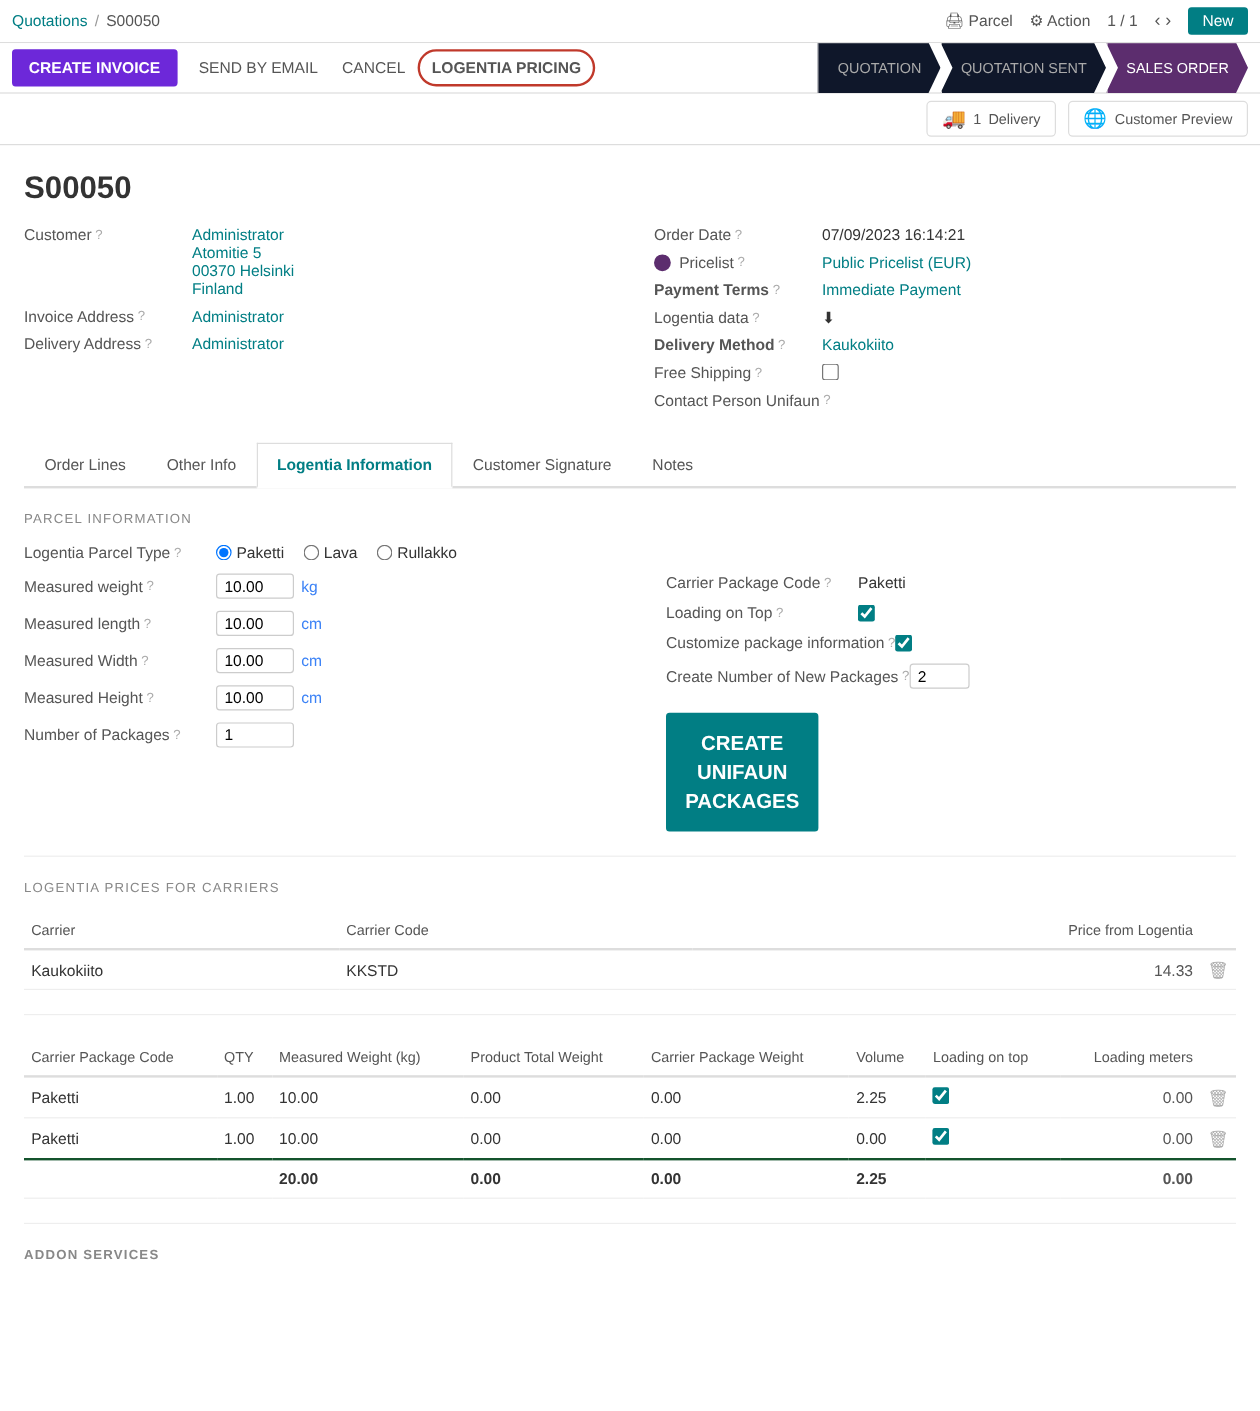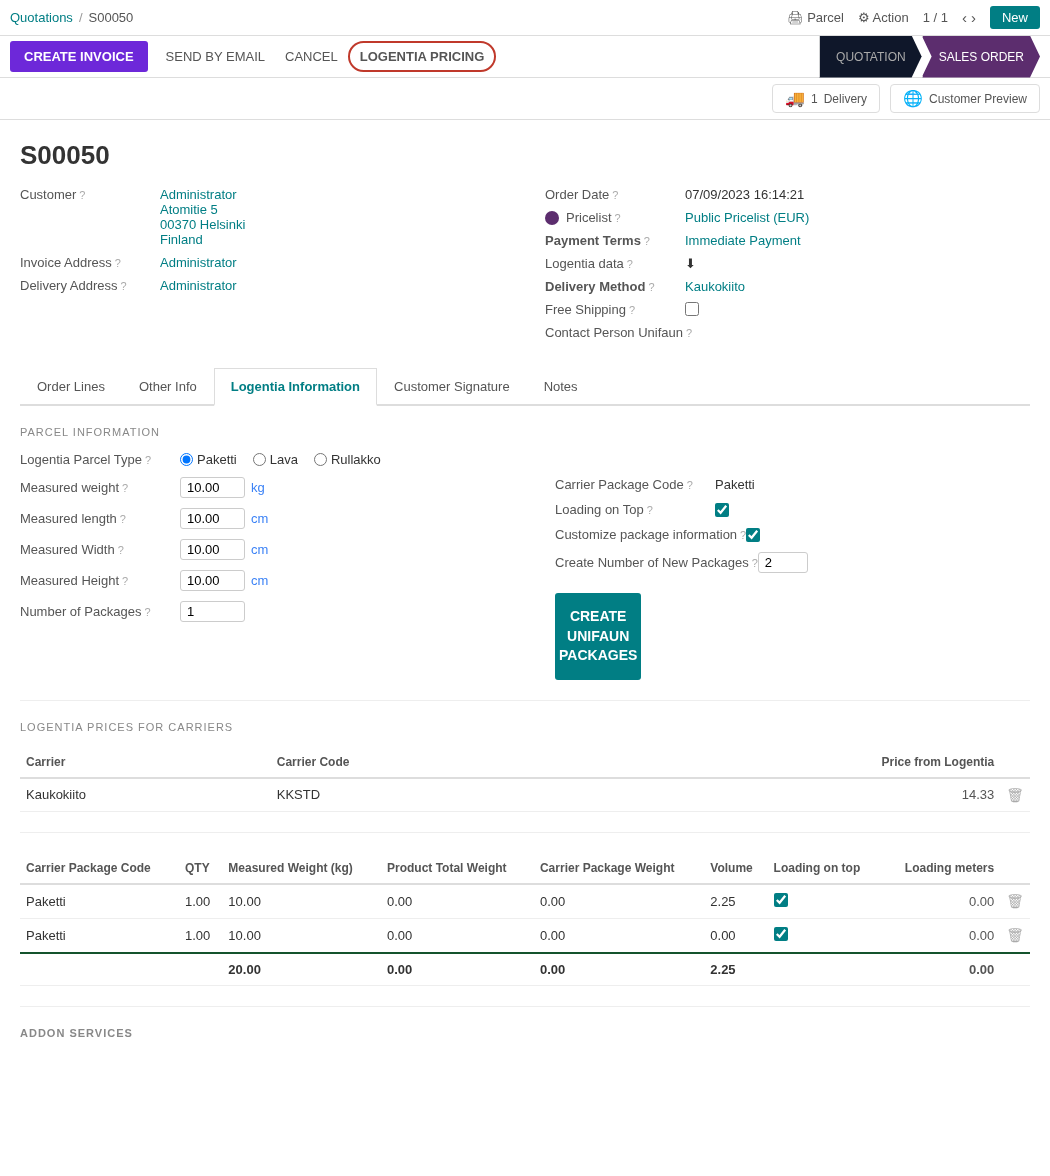--- a/index.html
+++ b/index.html
@@ -104,29 +104,29 @@
 
     
     .radio-group { display: flex; align-items: center; gap: 16px; }
     .radio-option { display: flex; align-items: center; gap: 4px; cursor: pointer; }
 
     
     .checkbox-blue { accent-color: #017e84; width: 14px; height: 14px; }
 
     
     .btn-create-unifaun {
-      background: #017e84; color: #fff; border: none; padding: 14px 4px;
-      border-radius: 3px; cursor: pointer; font-size: 14px; font-weight: bold;
+      background: #017e84; color: #fff; border: none; padding: 14px 16px;
+      border-radius: 3px; cursor: pointer; font-size: 17px; font-weight: bold;
       text-align: center; line-height: 1.4; margin-top: 10px;
     }
 
     
     .data-table { width: 100%; border-collapse: collapse; font-size: 13px; margin-top: 10px; }
     .data-table th {
-      text-align: left; padding: 8px 6px; color: #555; font-weight: bold;
+      text-align: left; padding: 8px 6px; color: #555; font-weight: normal;
       border-bottom: 2px solid #ddd; font-size: 12px;
     }
     .data-table th.right { text-align: right; }
     .data-table td { padding: 8px 6px; border-bottom: 1px solid #eee; color: #333; }
     .data-table td.right { text-align: right; color: #555; }
     .data-table .delete-icon { color: #aaa; cursor: pointer; font-size: 14px; }
 
     .section-divider { border: none; border-top: 1px solid #eee; margin: 20px 0; }
 
     .addon-title { font-size: 11px; font-weight: bold; color: #888; letter-spacing: 1px; text-transform: uppercase; margin-top: 10px; }
@@ -168,20 +168,23 @@
 </div>
 
 <div class="action-bar">
   <button class="btn-create-invoice">CREATE INVOICE</button>
   <button class="btn-action-text">SEND BY EMAIL</button>
   <button class="btn-action-text">CANCEL</button>
   <button class="btn-logentia">LOGENTIA PRICING</button>
   <div class="status-steps">
     <div class="step">
       <span>QUOTATION</span>
+    </div>
+    <div class="step">
+      <span>QUOTATION SENT</span>
     </div>
     <div class="step active">
       <span>SALES ORDER</span>
     </div>
   </div>
 </div>
 
 <div class="info-bar">
   <div class="info-chip">
     <span class="chip-icon delivery-icon">🚚</span>

